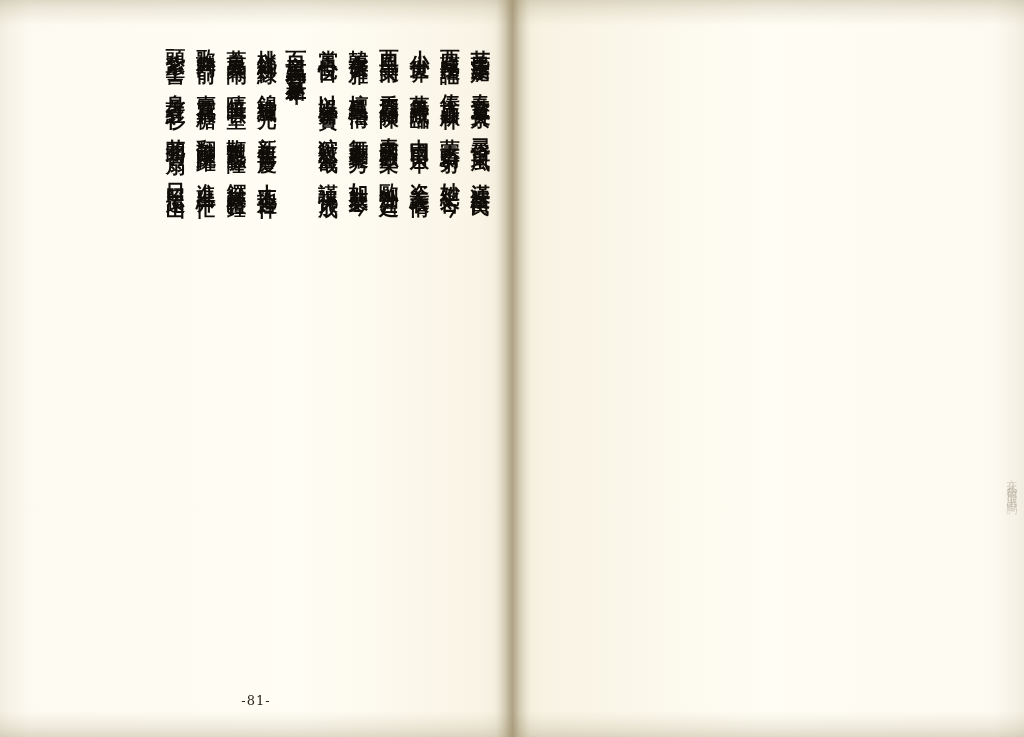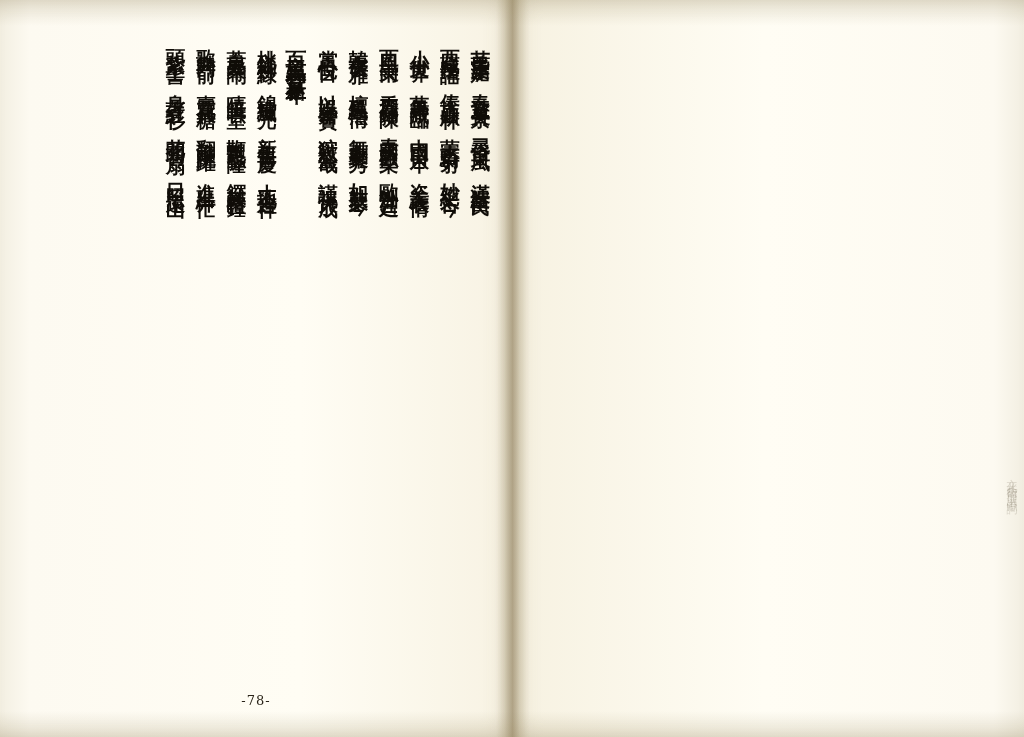--- a/index.html
+++ b/index.html
@@ -152,19 +152,19 @@
       <div class="col">小小世界，萬舞咸臨，中國日本，姿美衣情。</div>
       <div class="col">西風美雨，秀麗鋪陳，泰國歡樂，歐洲宮廷。</div>
       <div class="col">韓女優雅，檀島熱情，舞劇聚秀，如鼓瑟琴。</div>
       <div class="col">賞心悅目，以娛嘉賓，狩歟盛哉，謹祝大成。</div>
       <div class="col mixed"><span>百童娛春賀新年</span><span class="small">（舞景之一）</span></div>
       <div class="col">桃紅柳綠，錦繡風光，新年喜慶，大地吉祥。</div>
       <div class="col">葦兒聚鬧，嘻笑哄堂，鞭艷蟲隆，鑼鼓喧鏜。</div>
       <div class="col">歌舞門前，賣花買糖，翻滾跳躍，進出奔忙。</div>
       <div class="col">頭紮丫髻，身著紅衫，花開羽扇，日照遠山。</div>
     </div>
-    <div class="folio left">-78-</div>
+    <div class="folio left">-81-</div>
   </div>
 
   <div id="gutter"></div>
   <div id="edge-top"></div>
   <div id="edge-bottom"></div>
 </div>
 
 </body></html>

